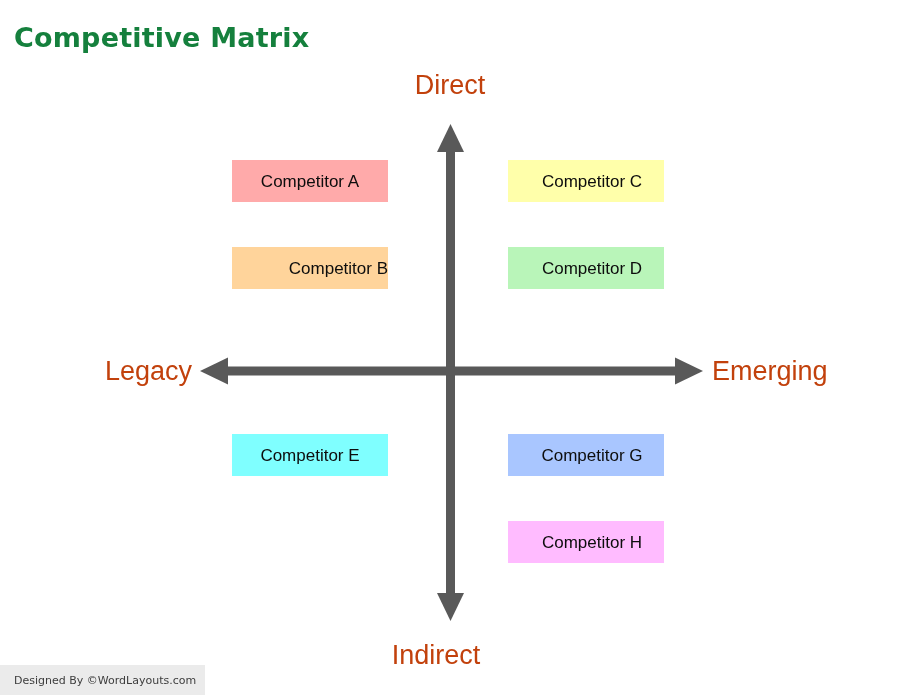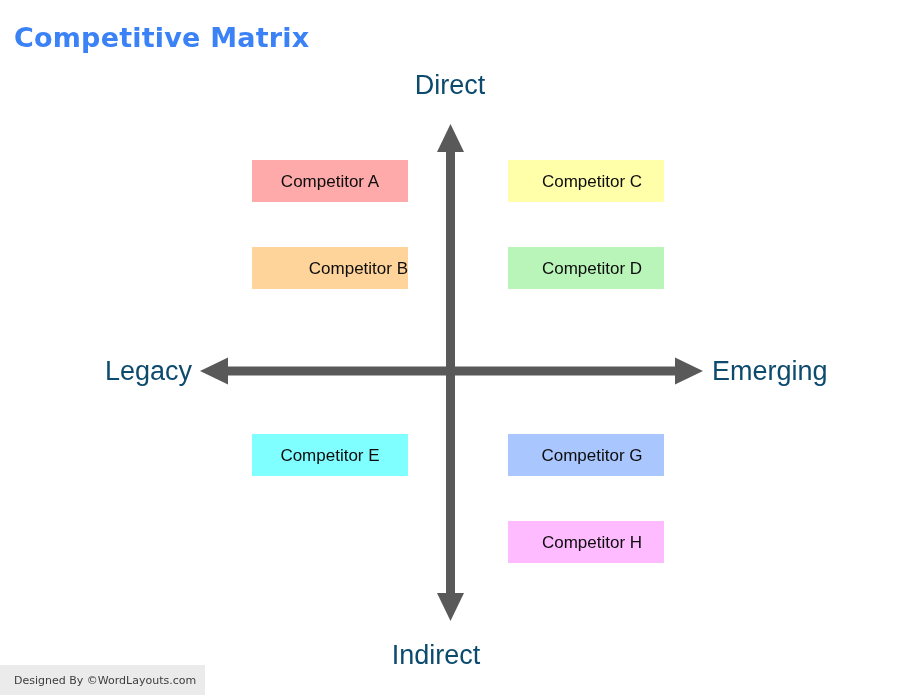--- a/index.html
+++ b/index.html
@@ -19,41 +19,41 @@
   }
 
   
   #page-title {
     position: absolute;
     left: 14px;
     top: 22px;
     font-family: "DejaVu Sans", sans-serif;
     font-size: 27px;
     font-weight: bold;
-    color: #3b82f6;
+    color: #15803d;
     letter-spacing: 0.2px;
     white-space: nowrap;
   }
 
   
   #axes {
     position: absolute;
     left: 0;
     top: 0;
     width: 900px;
     height: 695px;
   }
 
   
   .axis-label {
     position: absolute;
     font-family: "Liberation Sans", sans-serif;
     font-size: 27px;
     font-weight: normal;
-    color: #0c4a6e;
+    color: #c2410c;
     white-space: nowrap;
   }
   #label-direct {
     left: 0;
     top: 70px;
     width: 900px;
     text-align: center;
   }
   #label-indirect {
     left: 0;
@@ -86,21 +86,21 @@
   }
   .competitor-box .competitor-label {
     font-family: "Liberation Sans", sans-serif;
     font-size: 17px;
     color: #0d0d0d;
     white-space: nowrap;
     line-height: 1;
   }
 
   
-  .col-left  { left: 232px; margin-left: 20px; }
+  .col-left  { left: 232px; }
   .col-right { left: 508px; padding-left: 12px; }
   .row-1 { top: 160px; }
   .row-2 { top: 247px; }
   .row-3 { top: 434px; }
   .row-4 { top: 521px; }
 
   
   #footer-credit {
     position: absolute;
     left: 0;

